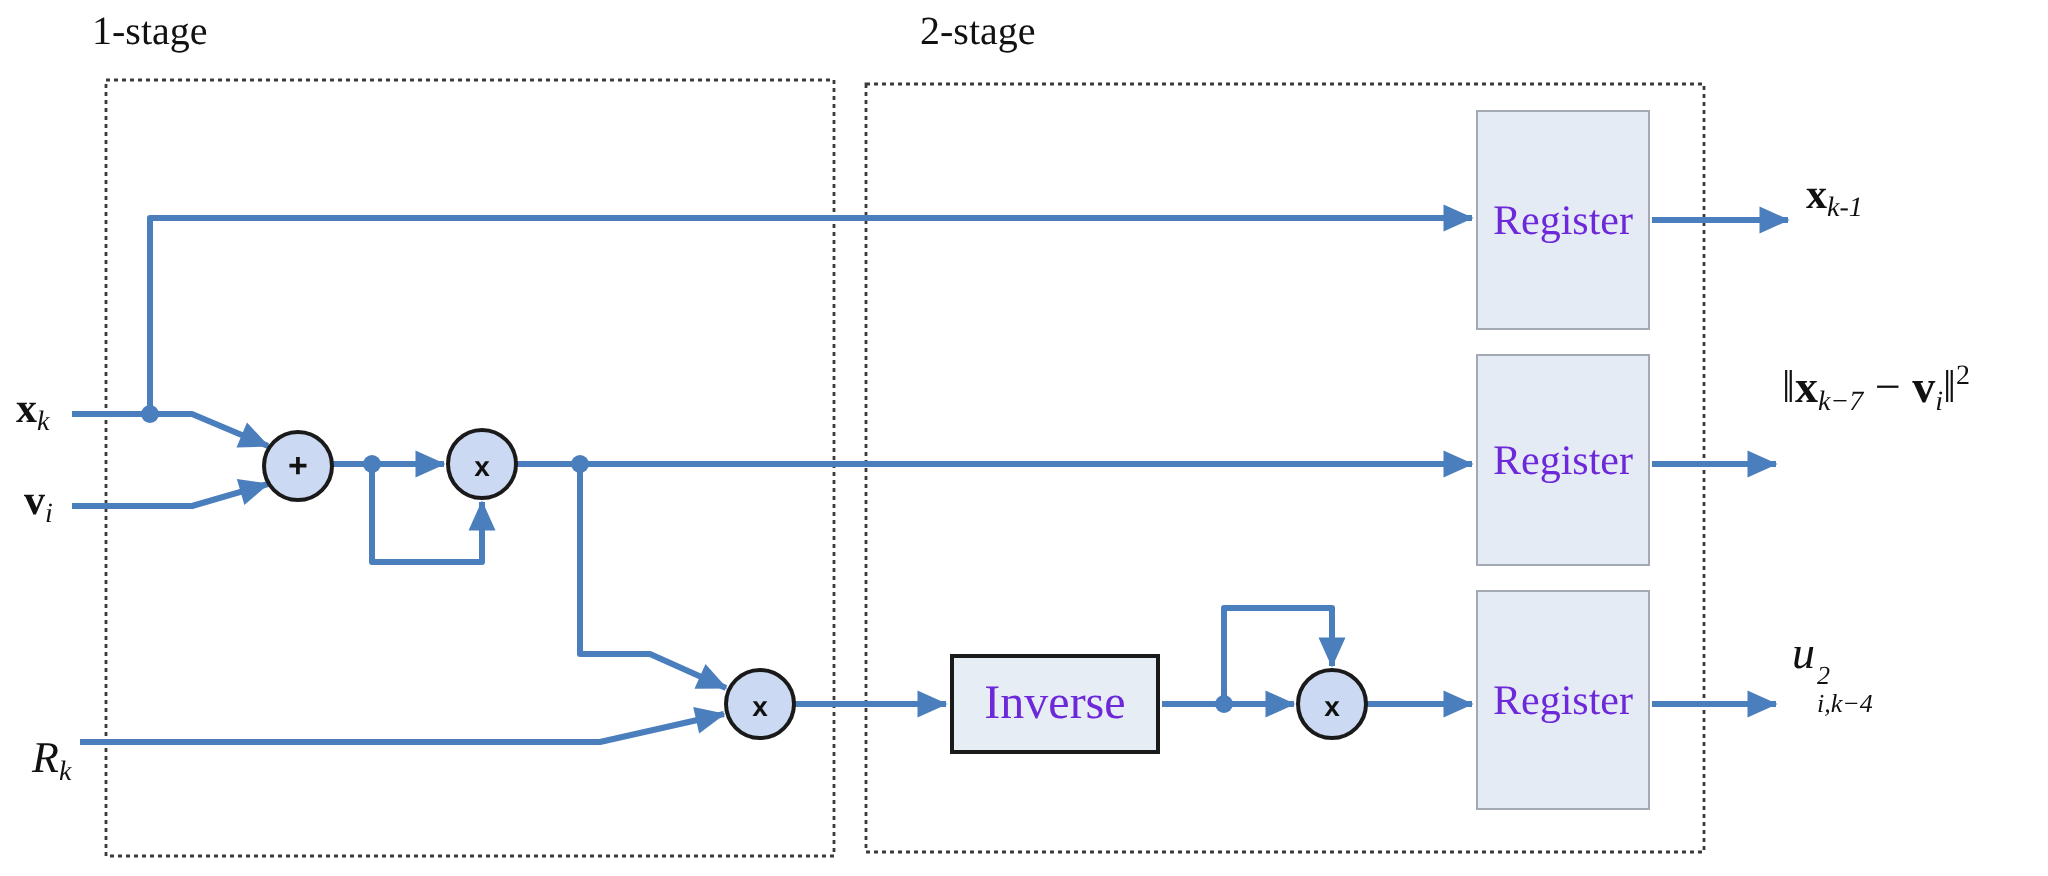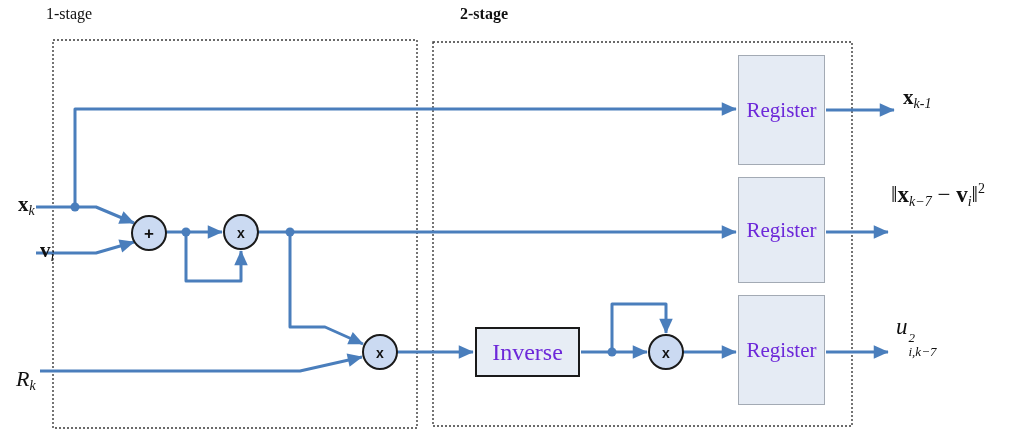--- a/index.html
+++ b/index.html
@@ -8,52 +8,52 @@
     font-family:"Liberation Serif", serif;overflow:hidden;
   }
   #wires{position:absolute;left:0;top:0;z-index:2;pointer-events:none;}
   .blockbox{
     position:absolute;z-index:1;display:flex;align-items:center;justify-content:center;
     background:#e5ebf4;border:1px solid #a3aab4;color:#6d28d9;
     font-size:21px;box-sizing:border-box;
   }
   .blockbox.inverse{border:2px solid #1a1a1a;font-size:24px;background:#e7edf5;}
   .lbl{position:absolute;z-index:3;color:#111;white-space:nowrap;}
-  .stage-lbl{font-size:16px;}
+  .stage-lbl{font-size:20px;}
   .in-lbl{font-size:21px;text-align:center;}
   .b{font-weight:bold;}
   .it{font-style:italic;}
   .sub{font-size:14px;font-style:italic;vertical-align:-4px;}
   .sup2{font-size:14px;vertical-align:9px;}
   .norm-lbl{font-size:23px;}
   .norm-lbl .sub{font-size:14px;}
   .stack{display:inline-flex;flex-direction:column;align-items:flex-start;
     font-size:13px;font-style:italic;line-height:1.05;vertical-align:-8px;margin-left:1px;}
   .u-base{font-size:23px;font-style:italic;}
   svg text.op{font-family:"Liberation Sans", sans-serif;font-weight:bold;fill:#111;}
 </style>
 </head>
 <body>
 
 <div id="stage">
 
   <div class="lbl stage-lbl" style="left:46px;top:5px;">1-stage</div>
-  <div class="lbl stage-lbl" style="left:460px;top:5px;font-weight:bold;">2-stage</div>
+  <div class="lbl stage-lbl" style="left:460px;top:5px;">2-stage</div>
 
-  <div class="lbl in-lbl" style="left:18px;top:192px;"><span class="b">x</span><span class="sub">k</span></div>
-  <div class="lbl in-lbl" style="left:12px;top:238px;margin-left:28px;"><span class="b">v</span><span class="sub">i</span></div>
+  <div class="lbl in-lbl" style="left:8px;top:192px;"><span class="b">x</span><span class="sub">k</span></div>
+  <div class="lbl in-lbl" style="left:12px;top:238px;"><span class="b">v</span><span class="sub">i</span></div>
   <div class="lbl" style="left:16px;top:366px;font-size:22px;"><span class="it">R</span><span class="sub">k</span></div>
 
   <div class="lbl in-lbl" style="left:903px;top:85px;"><span class="b">x</span><span class="sub">k-1</span></div>
 
   <div class="lbl norm-lbl" style="left:891px;top:181px;"><span>‖</span><span class="b">x</span><span class="sub">k−7</span><span> − </span><span class="b">v</span><span class="sub">i</span><span>‖</span><span class="sup2">2</span></div>
 
   <div class="lbl" style="left:896px;top:314px;"><span class="u-base">u</span><span class="stack">
         <span>2</span>
-        <span>i,k−7</span>
+        <span>i,k−4</span>
       </span></div>
 
   <div class="blockbox" style="left:738px;top:55px;width:87px;height:110px;">
       <span>Register</span>
     </div>
   <div class="blockbox" style="left:738px;top:177px;width:87px;height:106px;">
       <span>Register</span>
     </div>
   <div class="blockbox" style="left:738px;top:295px;width:87px;height:110px;">
       <span>Register</span>

